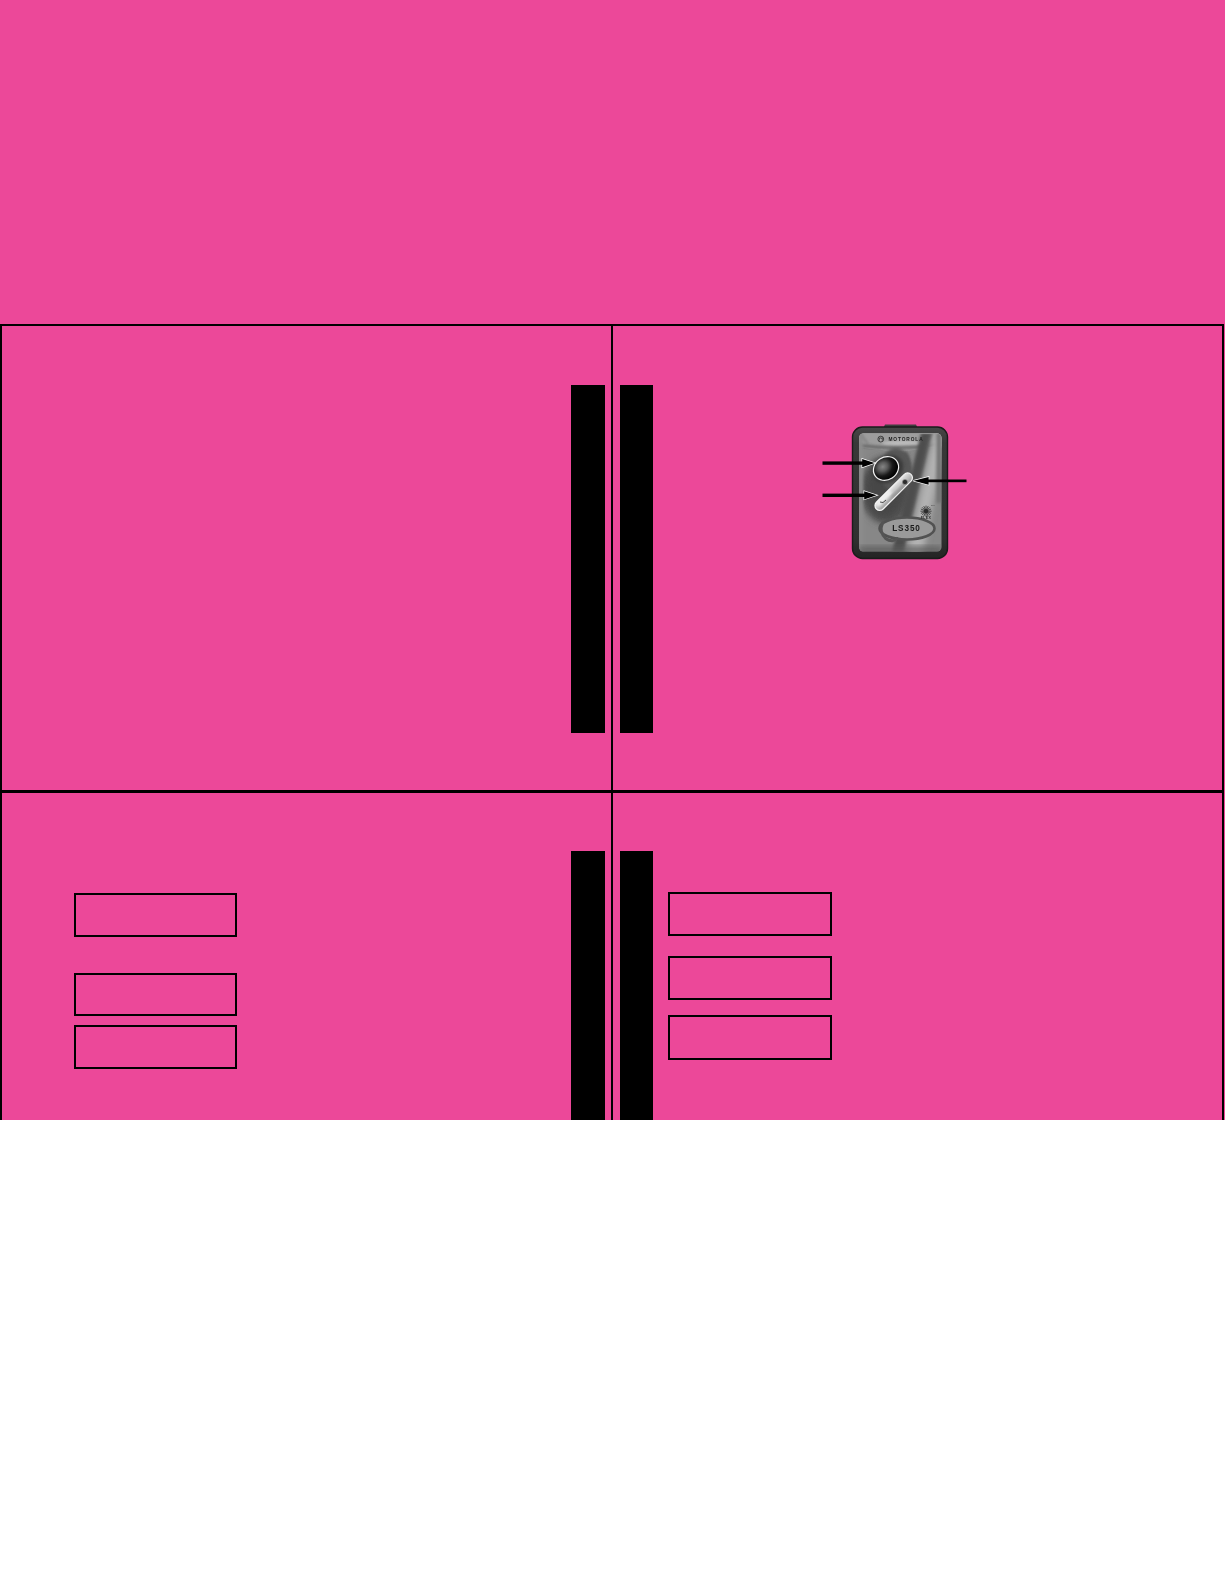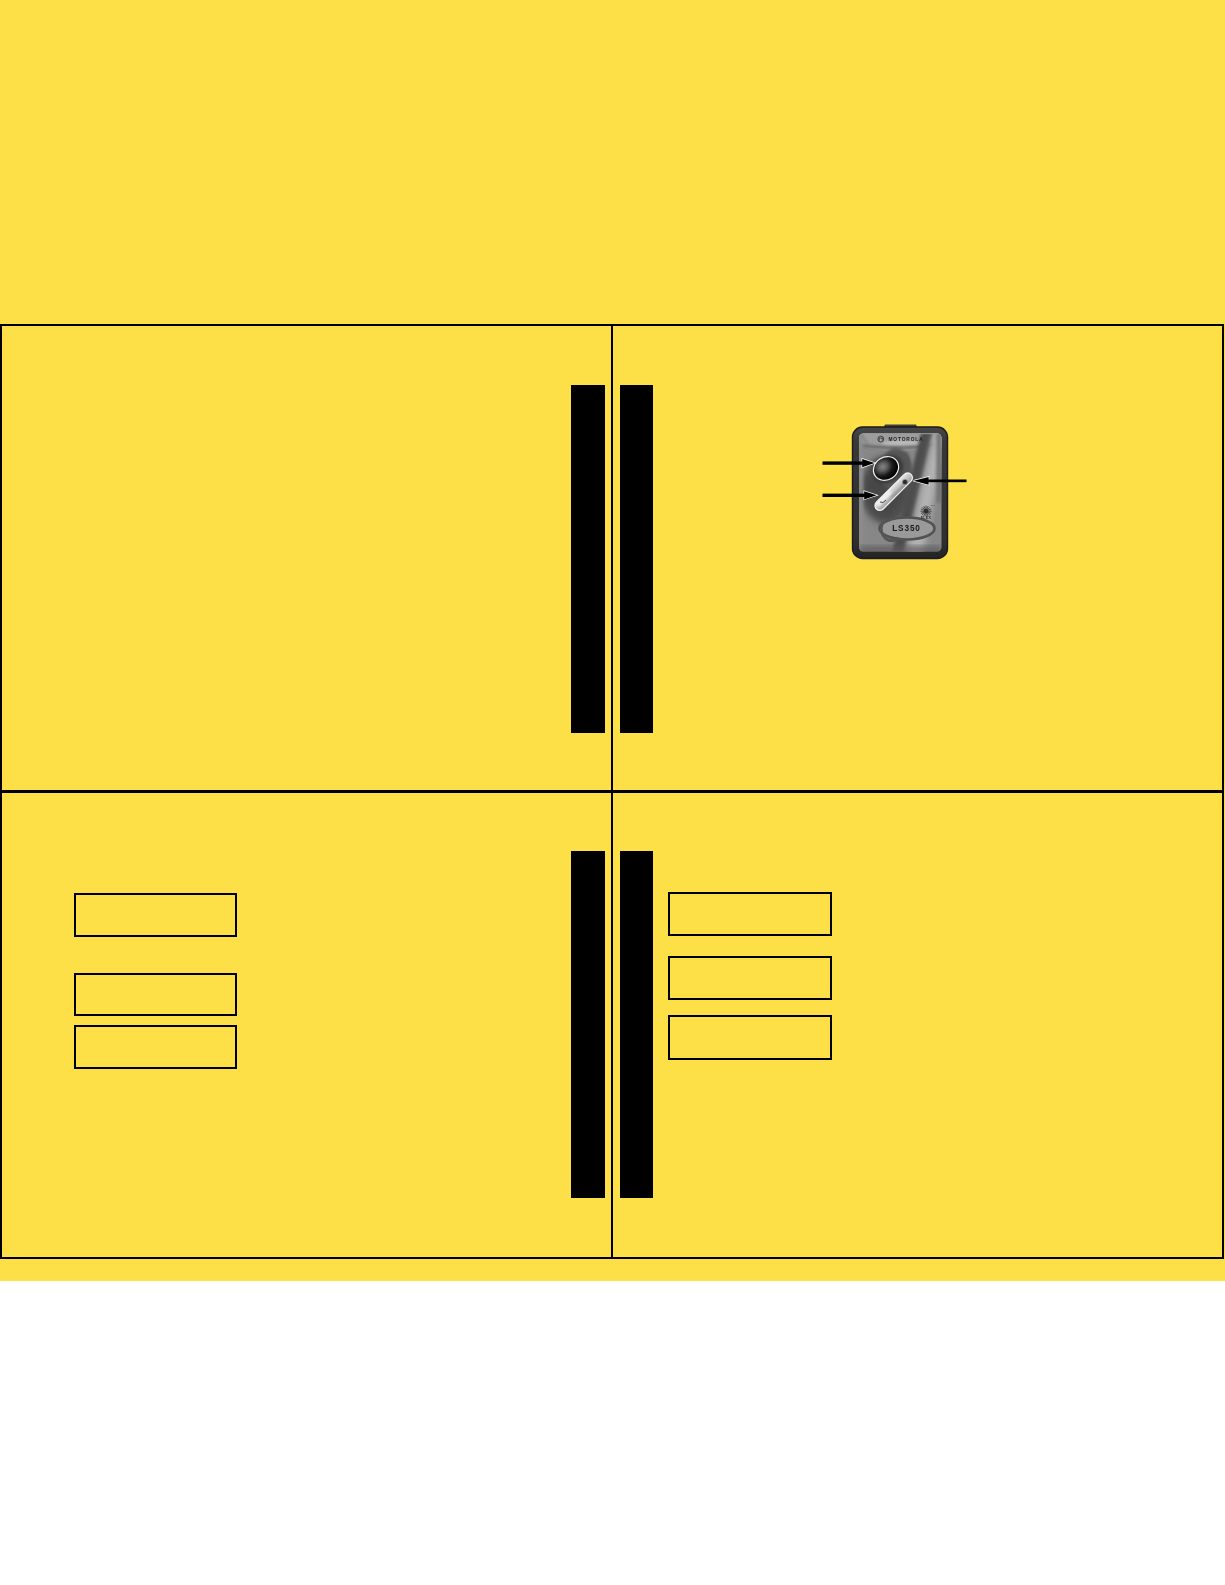--- a/index.html
+++ b/index.html
@@ -1,16 +1,16 @@
 <!DOCTYPE html>
 <html><head>
 <meta charset="utf-8">
 <style>
 html,body{margin:0;padding:0;background:#fff;}
-#page{position:relative;width:1225px;height:1281px;background:#fde047;overflow:hidden;font-family:"Liberation Sans",sans-serif;}
+#page{position:relative;width:1225px;height:1120px;background:#ec4899;overflow:hidden;font-family:"Liberation Sans",sans-serif;}
 .abs{position:absolute;box-sizing:border-box;}
 </style>
 </head>
 <body>
 <div id="page">
 
   <div class="abs" style="left:0px;top:324.3px;width:1224.2px;height:934.4px;border:2.2px solid #000;"></div>
 
   <div class="abs" style="left:611px;top:326px;width:2.3px;height:931px;background:#000;"></div>
 

